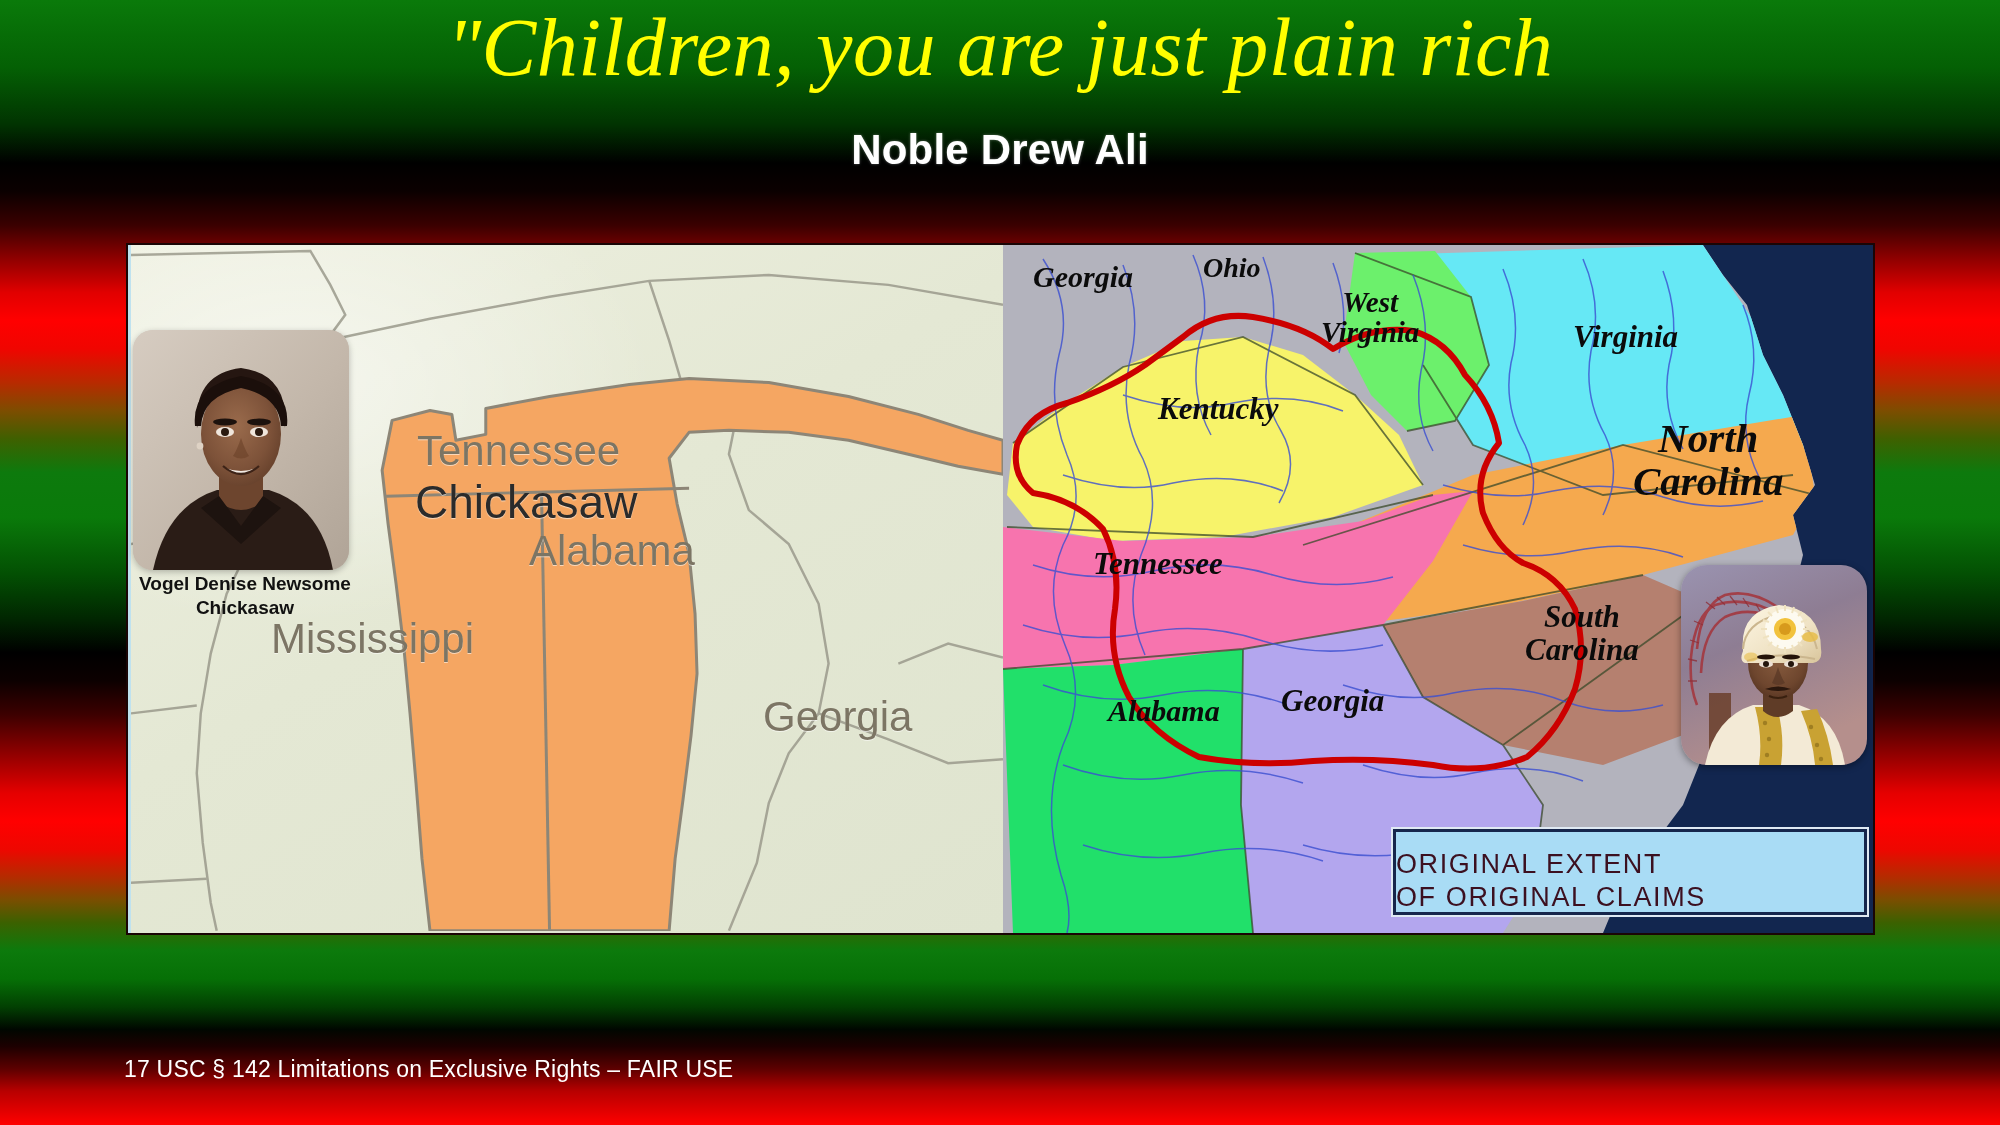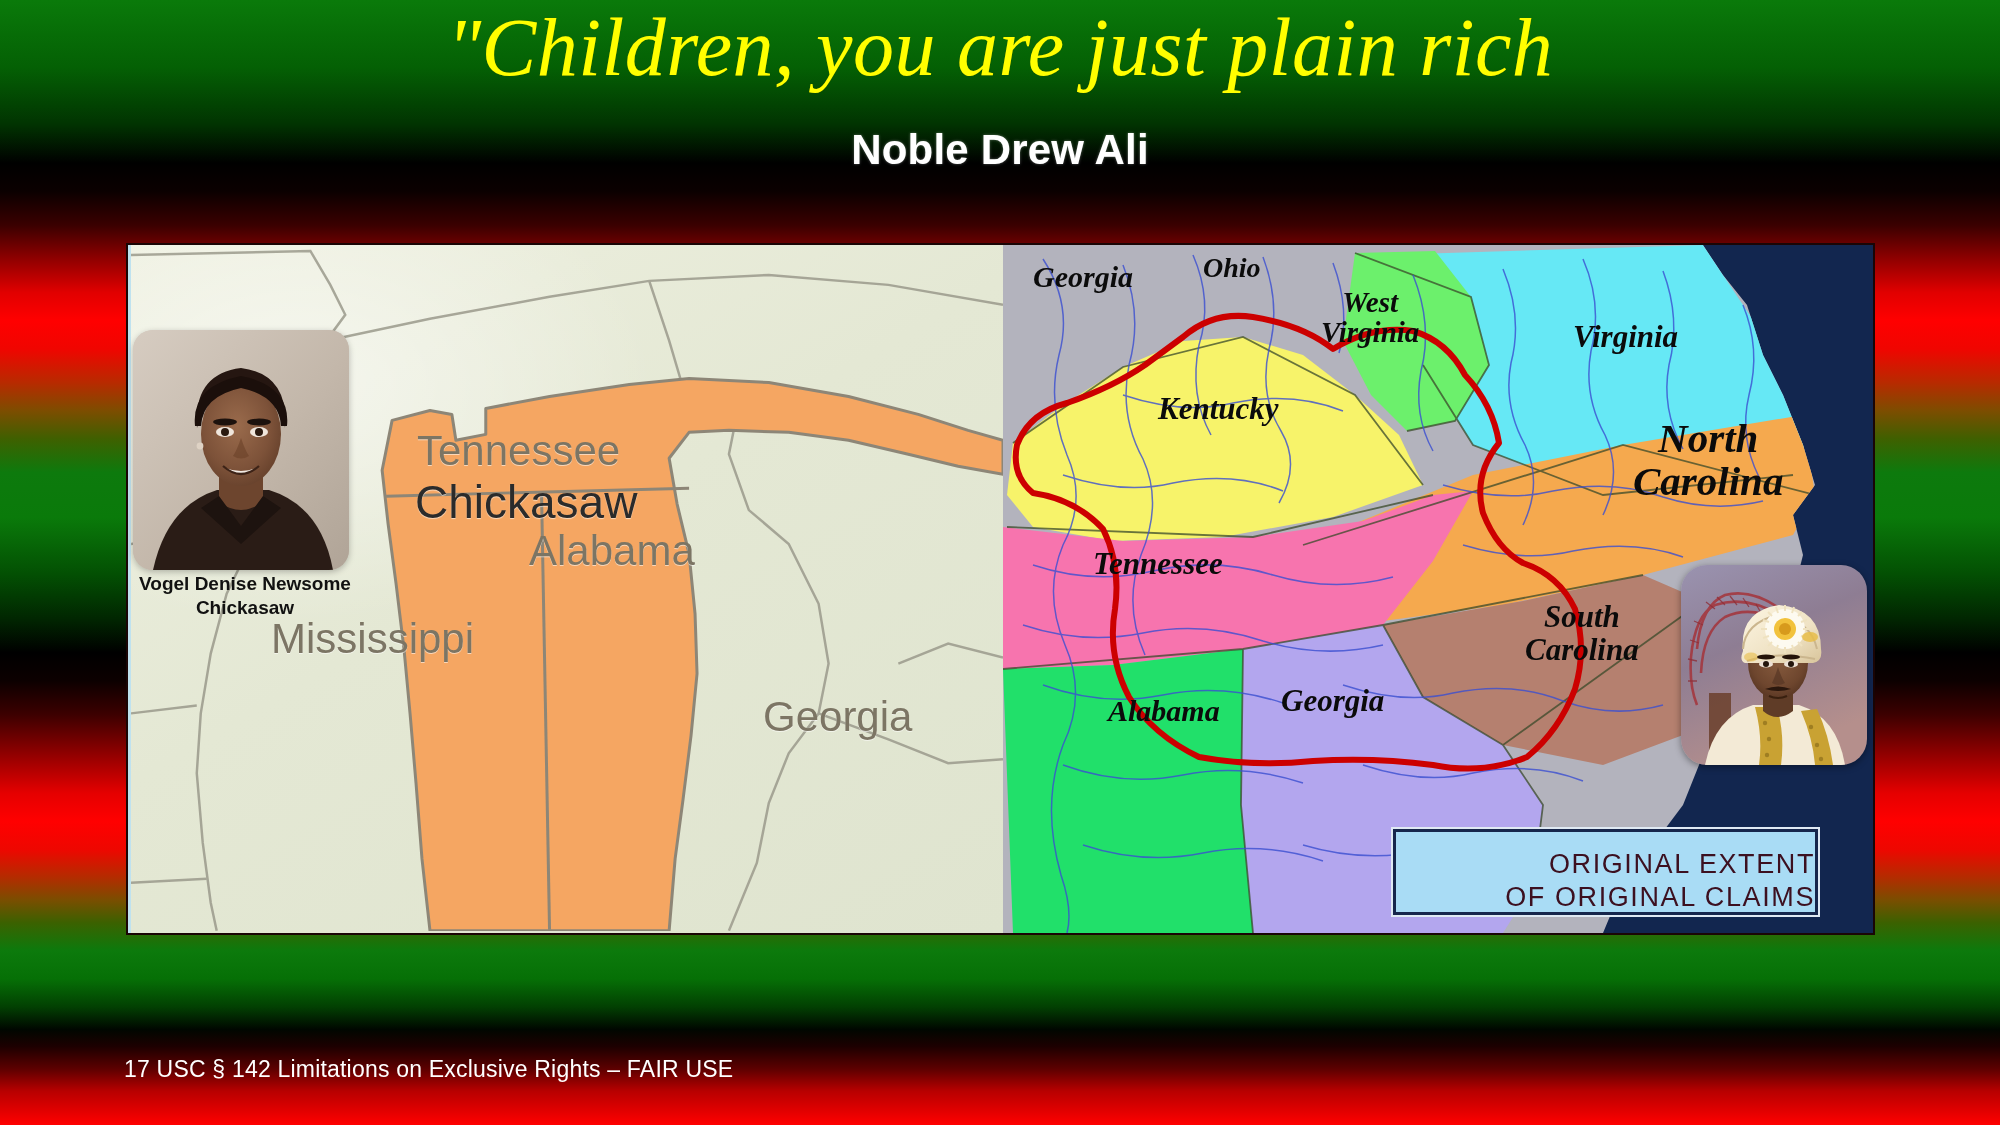--- a/index.html
+++ b/index.html
@@ -149,26 +149,26 @@
   #c-kentucky  { left: 155px; top: 148px; font-size: 31px; }
   #c-nc        { left: 630px; top: 172px; font-size: 41px; }
   #c-tennessee { left: 90px;  top: 303px; font-size: 31px; }
   #c-sc        { left: 522px; top: 356px; font-size: 31px; font-style: italic; }
   #c-georgia   { left: 278px; top: 440px; font-size: 31px; }
   #c-alabama   { left: 105px; top: 450px; font-size: 30px; }
 
   #cherokee-caption {
     position: absolute;
     left: 390px; bottom: 18px;
-    width: 425px; height: 86px;
+    width: 474px; height: 86px;
     background: #a9dcf5;
     border: 3px solid #16264c;
     outline: 2px solid #dfe9f3;
     display: flex; flex-direction: column;
-    align-items: flex-end; justify-content: center;
+    align-items: flex-start; justify-content: center;
     padding-top: 18px;
   }
   #cherokee-caption span {
     font-family: "Liberation Sans", sans-serif;
     font-size: 27px;
     letter-spacing: 1.6px;
     color: #3c1020;
     line-height: 1.22;
     white-space: nowrap;
     font-weight: 500;

